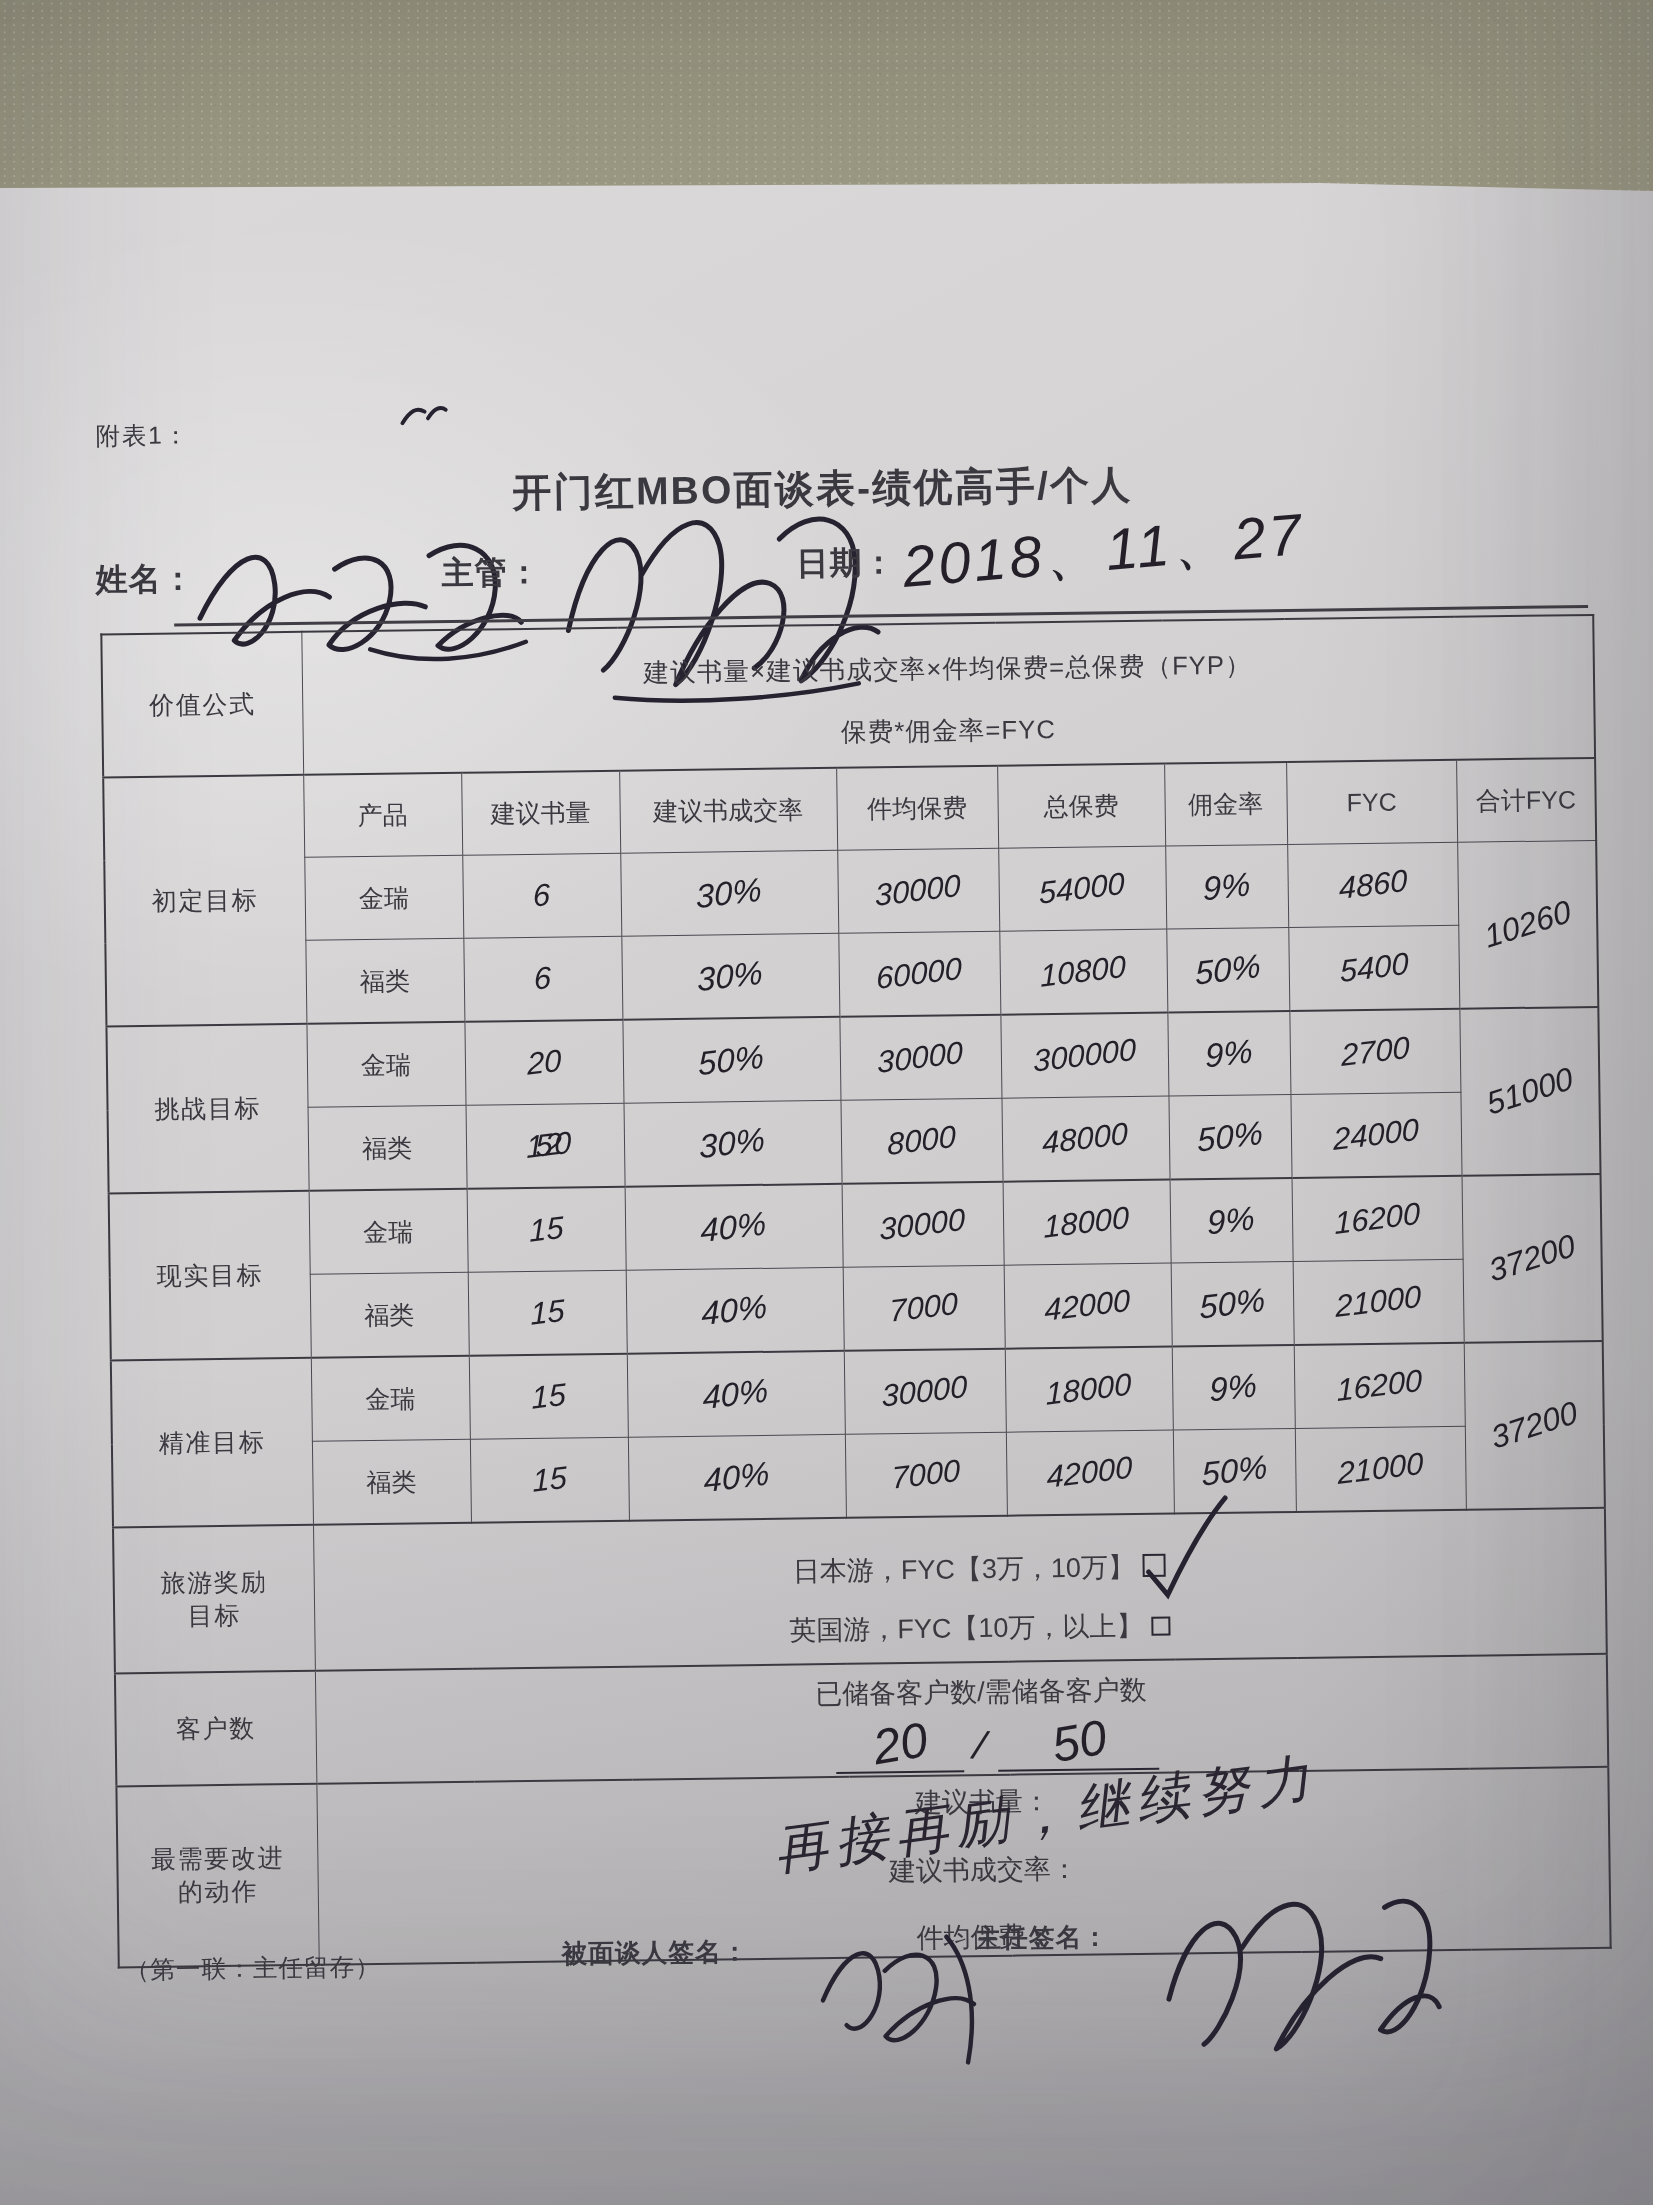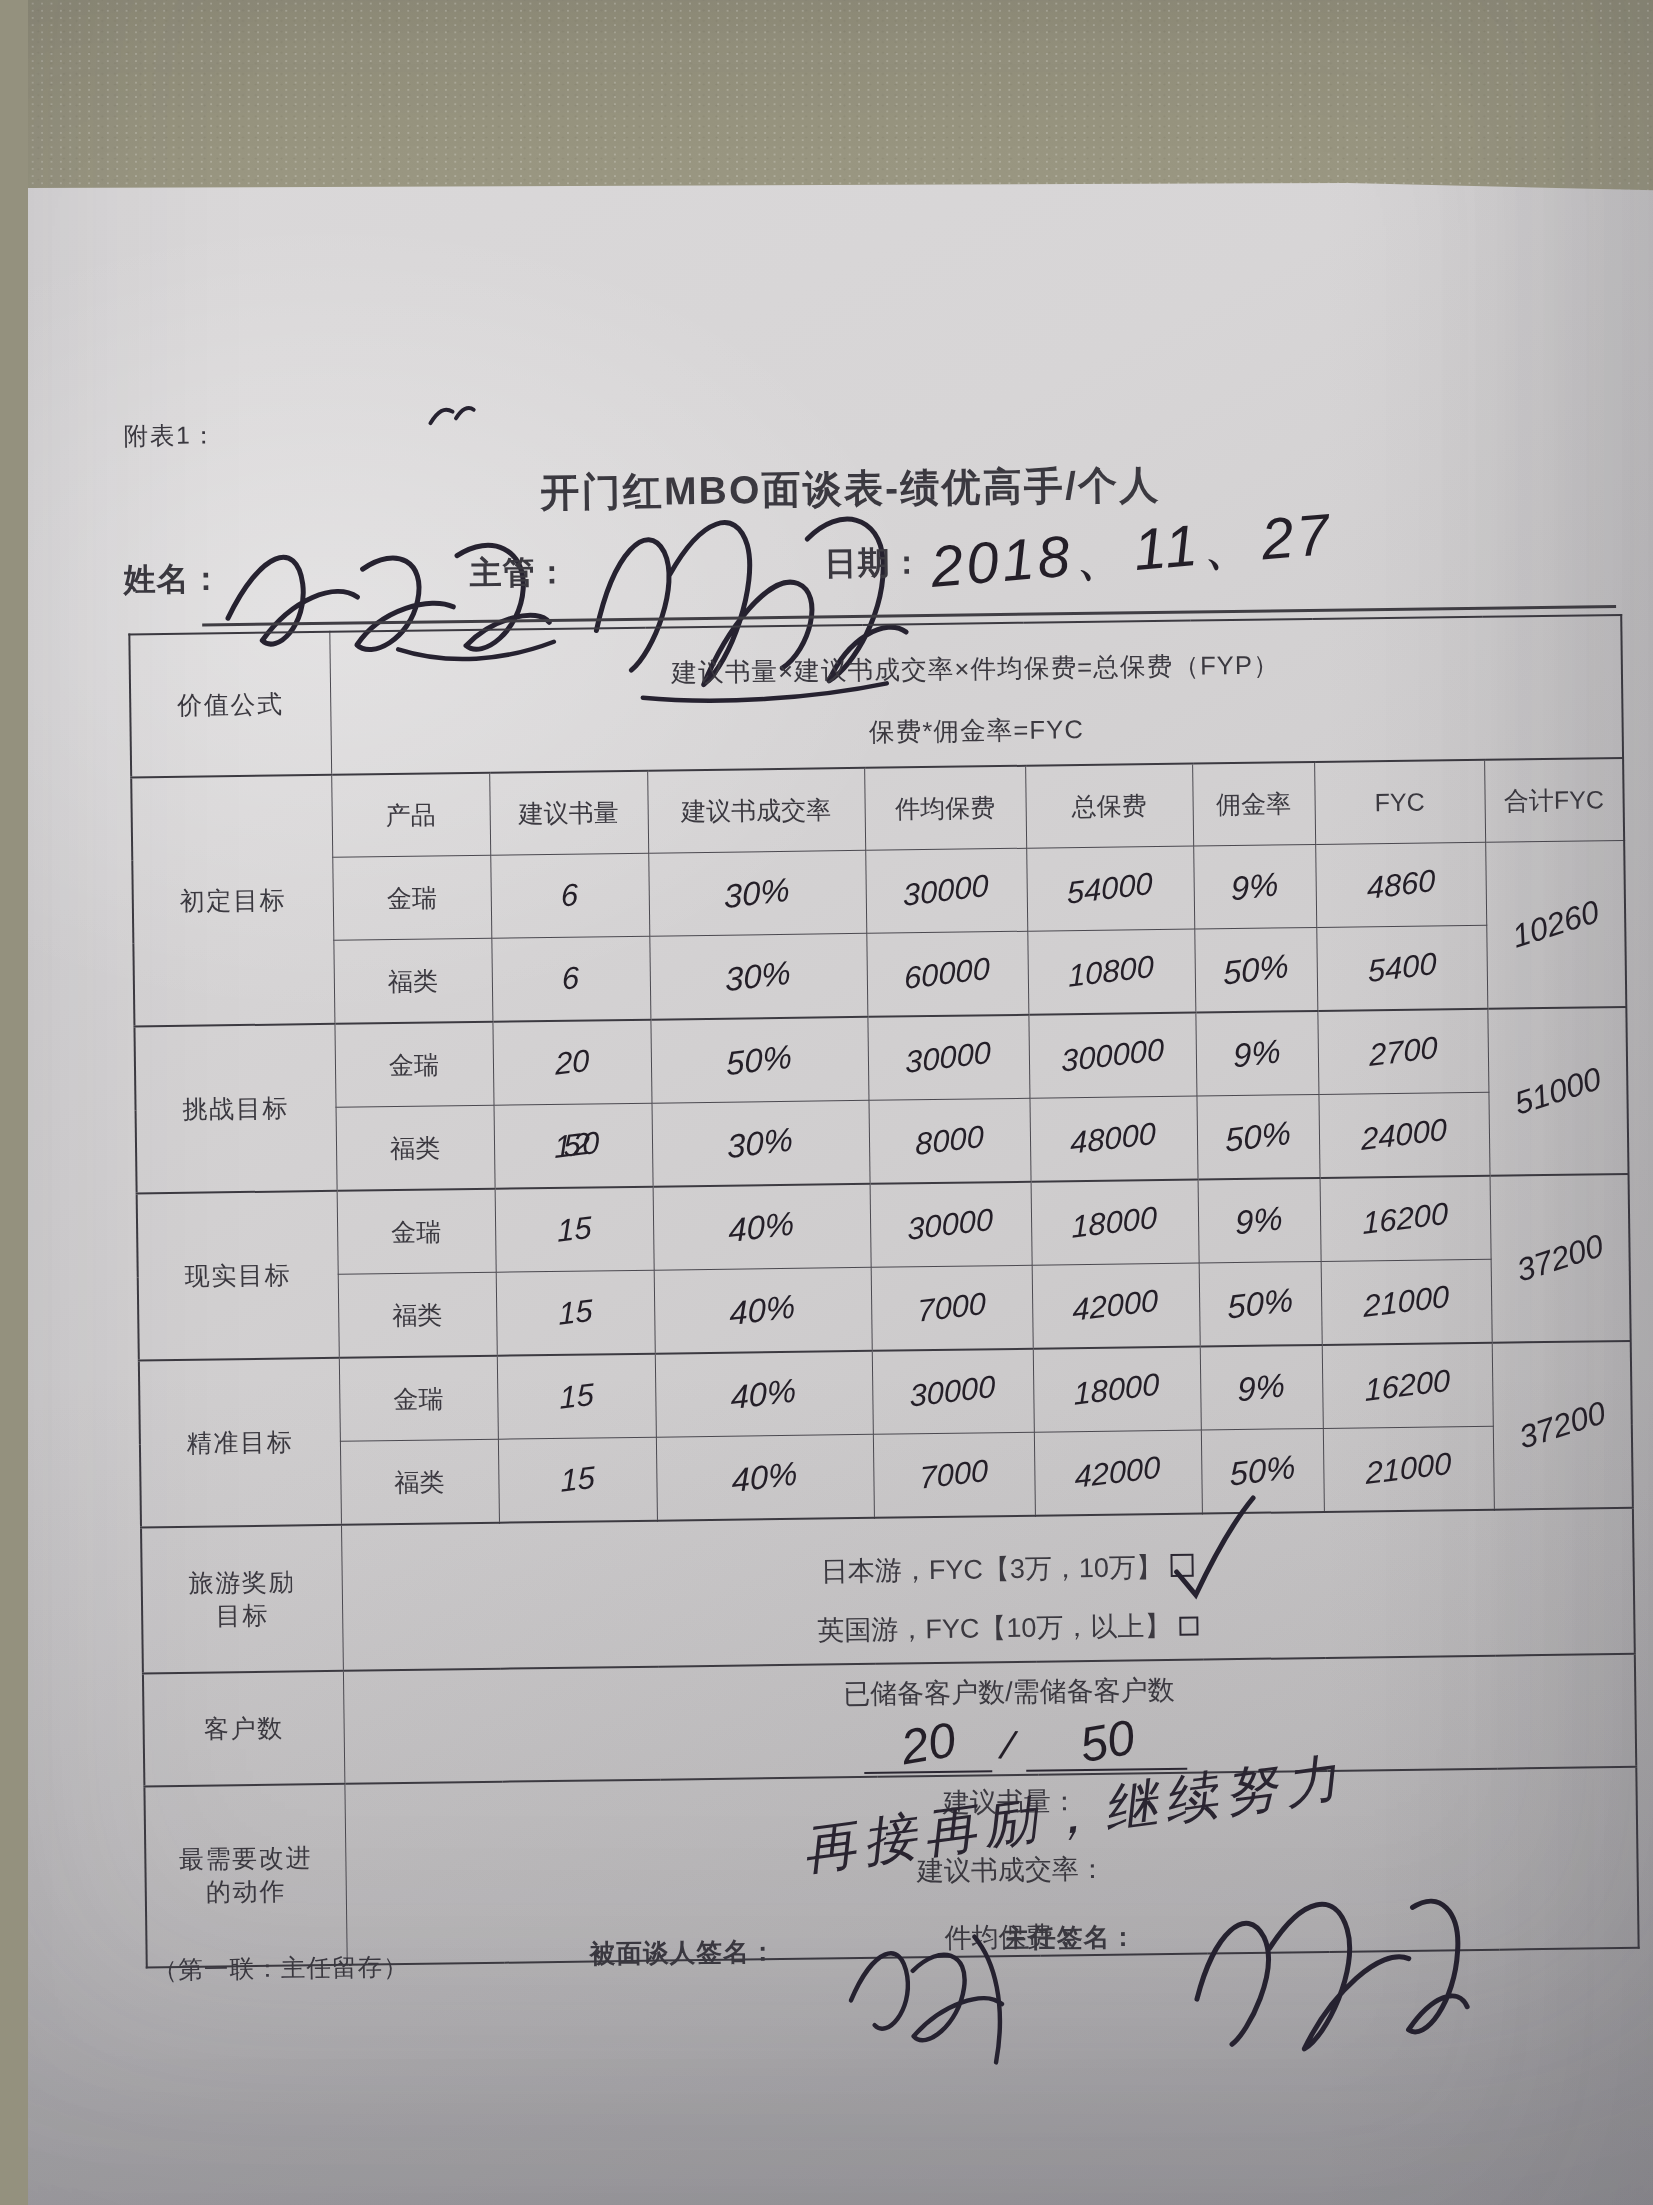--- a/index.html
+++ b/index.html
@@ -1,21 +1,21 @@
 <!DOCTYPE html>
 <html style="font-size:9px"><head>
 <meta charset="utf-8">
 <style>
   html,body{margin:0;padding:0;}
   body{
     width:1654px;height:2205px;position:relative;overflow:hidden;
     background:#94917e;
     font-family:"Liberation Sans","DejaVu Sans",sans-serif;
   }
-  .photo{position:absolute;inset:0;margin-left:28px;}
+  .photo{position:absolute;inset:0;}
   
   .tabletop{
     position:absolute;left:0;top:0;width:1654px;height:200px;
     background:linear-gradient(180deg,#908d7a 0%,#97947f 60%,#9a9782 100%);
     background-color:#95927e;
   }
   .tabletop .speckle{
     position:absolute;inset:0;
     background-image:radial-gradient(rgba(255,255,255,.22) 0.8px,transparent 1.4px),
                      radial-gradient(rgba(120,118,100,.25) 0.8px,transparent 1.4px);

